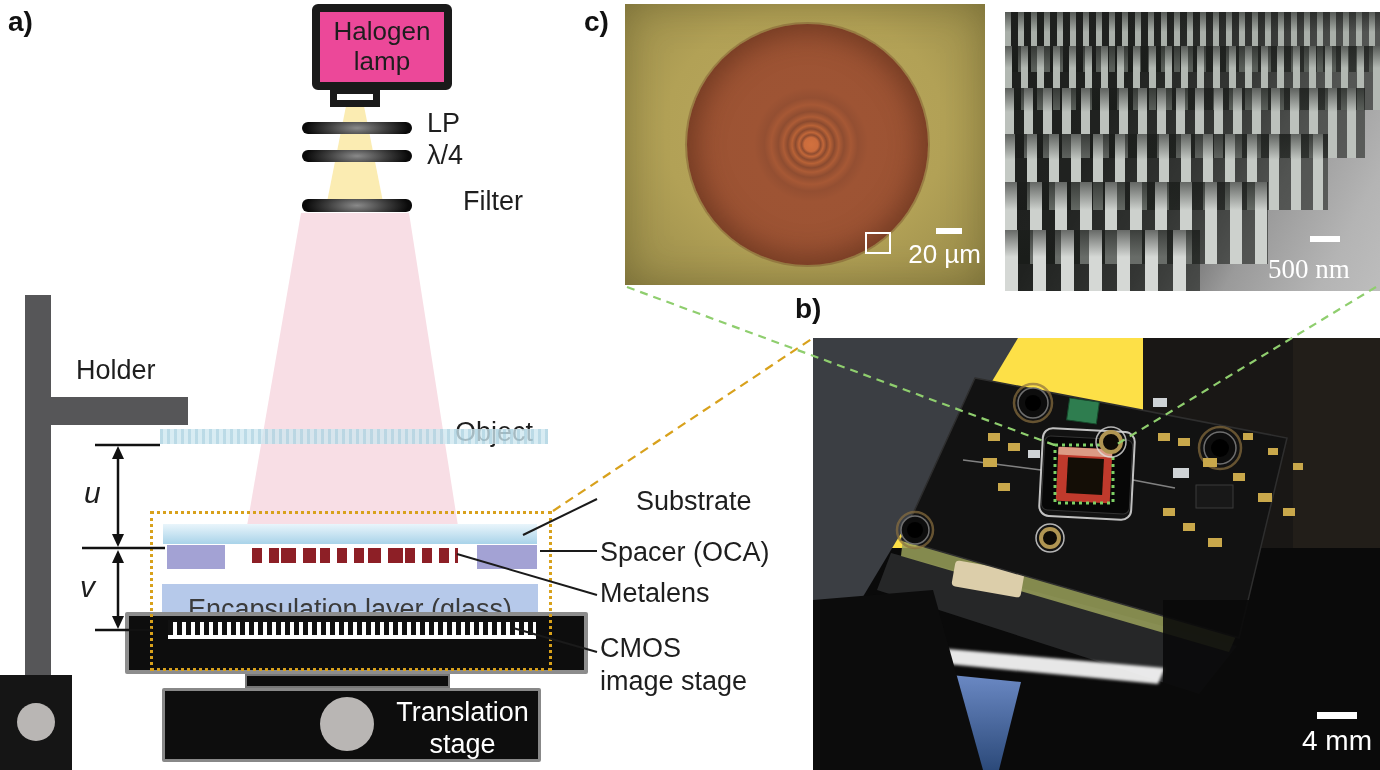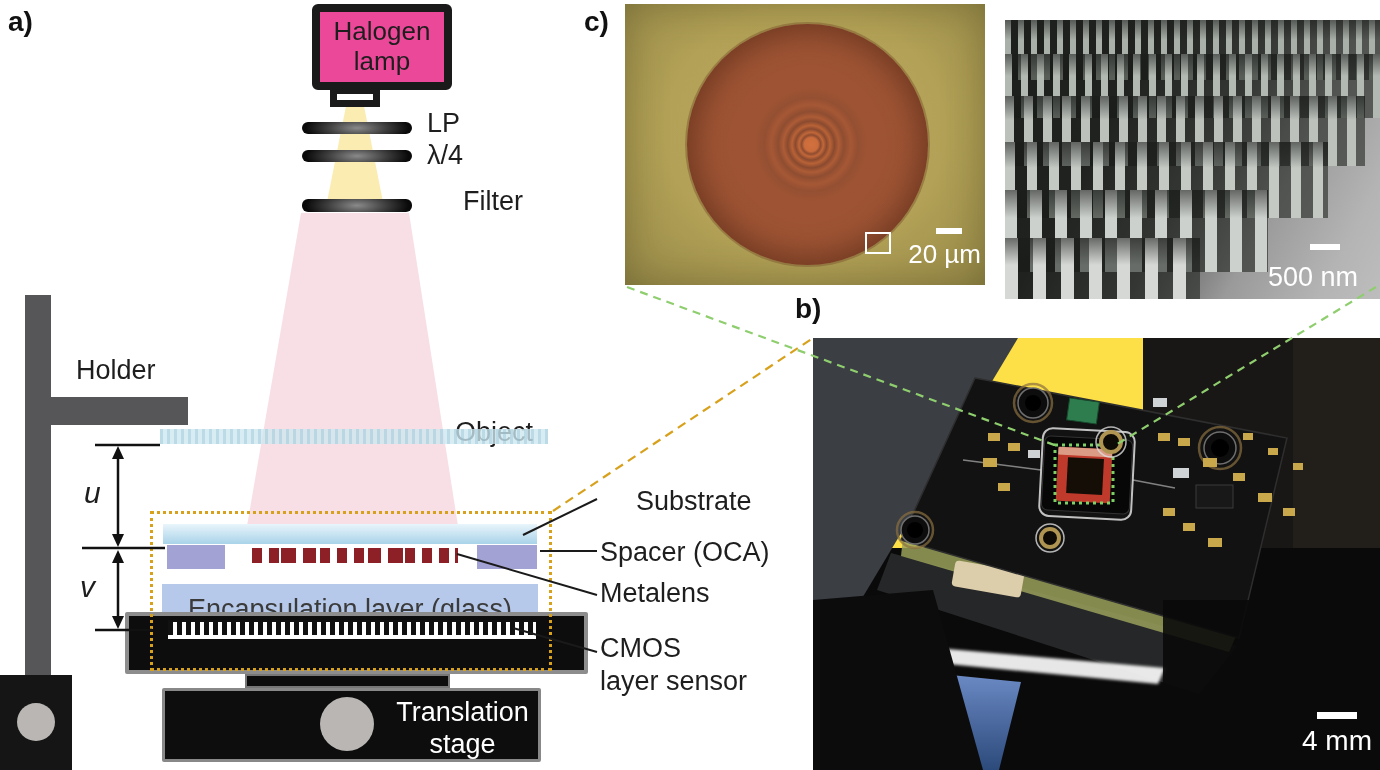--- a/index.html
+++ b/index.html
@@ -53,22 +53,22 @@
       box-shadow:inset 0 0 40px rgba(60,55,20,.35);}
   .lens-circle{position:absolute;left:62px;top:20px;width:241px;height:241px;border-radius:50%;
       background:radial-gradient(circle at 51.5% 50%,
         #d2713e 0%, #cb6c3c 4%, #8e4c30 5.5%, #c26739 7%, #8a4a2f 9%, #b86236 11%,
         #8a4a2f 13.5%, #ad5c36 16%, #8f4d31 19%, #a65835 23%, #944f32 27%,
         #9e5434 33%, #9a5233 100%);
       box-shadow:inset 0 0 26px 9px rgba(84,40,22,.55), 0 0 0 2px rgba(105,60,35,.35);}
   .roi-square{position:absolute;left:240px;top:228px;width:26px;height:22px;border:2.5px solid #fff;box-sizing:border-box;}
   .scalebar{position:absolute;background:#fff;}
   .scalebar-lbl{position:absolute;font-size:26px;color:#fff;white-space:nowrap;}
-  .sem{position:absolute;left:1005px;top:20px;width:375px;height:279px;overflow:hidden;
-      background:linear-gradient(118deg,#262626 0%,#2e2e2e 30%,#5a5a5a 52%,#9a9a9a 70%,#b4b4b4 88%,#bdbdbd 100%);}
+  .sem{position:absolute;left:1005px;top:12px;width:375px;height:279px;overflow:hidden;
+      background:linear-gradient(118deg,#262626 0%,#2e2e2e 30%,#5a5a5a 52%,#9a9a9a 70%,#b4b4b4 88%,#bdbdbd 100%);font-family:Liberation Serif, serif;}
   .sem-row{position:absolute;left:0;background-color:rgba(22,25,22,.55);}
   .sem-row::after{content:'';position:absolute;left:0;right:0;top:0;height:34%;
       background:linear-gradient(rgba(30,32,30,.6), rgba(0,0,0,0));}
   
   .photo{position:absolute;left:813px;top:338px;width:567px;height:432px;overflow:hidden;background:#fde047;}
   .photo text{font-family:"Liberation Sans",sans-serif;}
   .overlay{position:absolute;left:0;top:0;z-index:6;pointer-events:none;}
   .under{position:absolute;left:0;top:0;z-index:0;}
   .z2{z-index:2;}
 </style>
@@ -121,21 +121,21 @@
   <div class="dotted-box"></div>
   <div class="connector-bar z2"></div>
   <div class="stage z2"></div>
   <div class="knob z2 abs" style="left:320px;top:697px;width:54px;height:54px;"></div>
   <div class="stage-lbl z2">Translation stage</div>
 
   <span class="lbl" style="left:600px;top:486px;margin-left:36px;">Substrate</span>
   <span class="lbl" style="left:600px;top:537px;">Spacer (OCA)</span>
   <span class="lbl" style="left:600px;top:578px;">Metalens</span>
   <span class="lbl" style="left:600px;top:633px;">CMOS</span>
-  <span class="lbl" style="left:600px;top:666px;">layer sensor</span>
+  <span class="lbl" style="left:600px;top:666px;">image stage</span>
 
   <div class="panel-lbl" style="left:584px;top:6px;">c)</div>
 
   <div class="micrograph">
     <div class="lens-circle"></div>
     <div class="roi-square"></div>
     <div class="scalebar" style="left:311px;top:224px;width:26px;height:6px;"></div>
     <span class="scalebar-lbl" style="right:4px;top:235px;">20 µm</span>
   </div>
 

